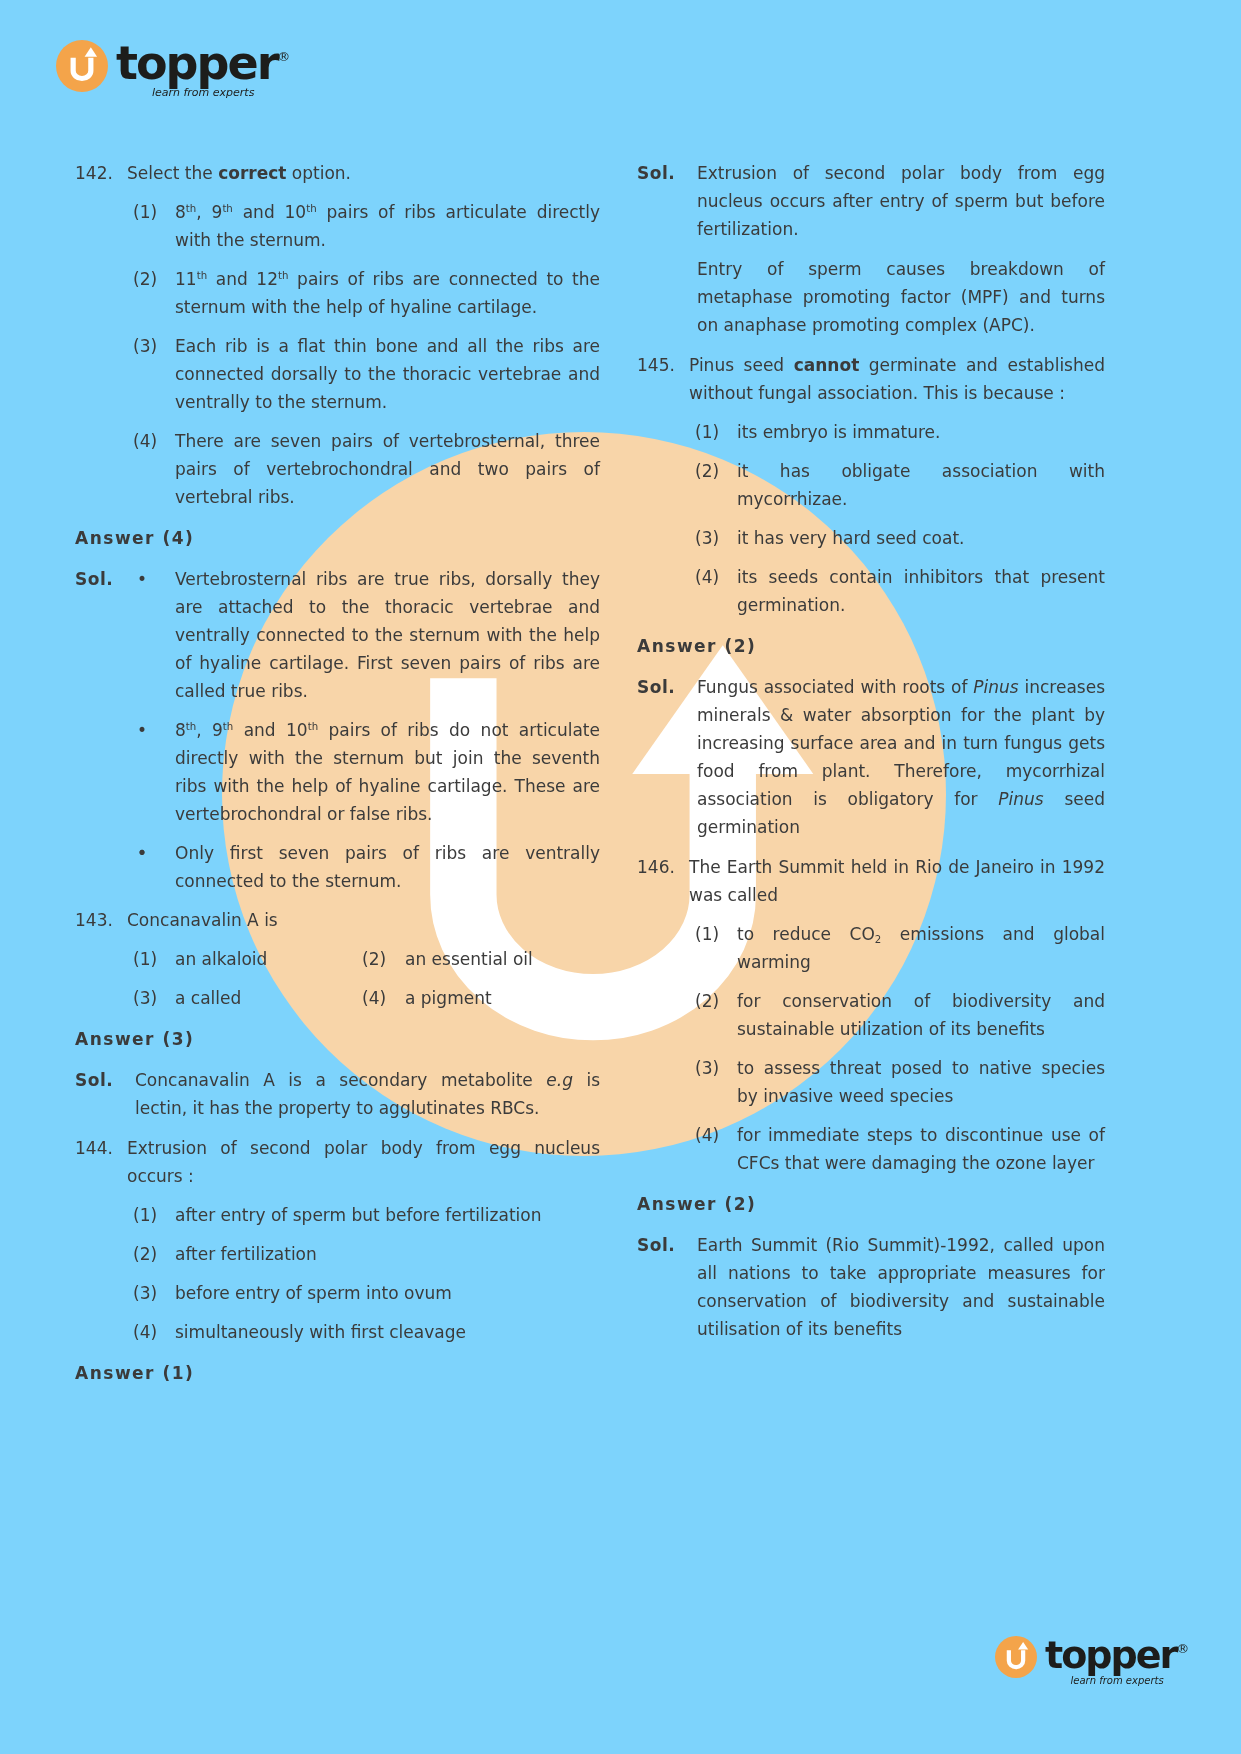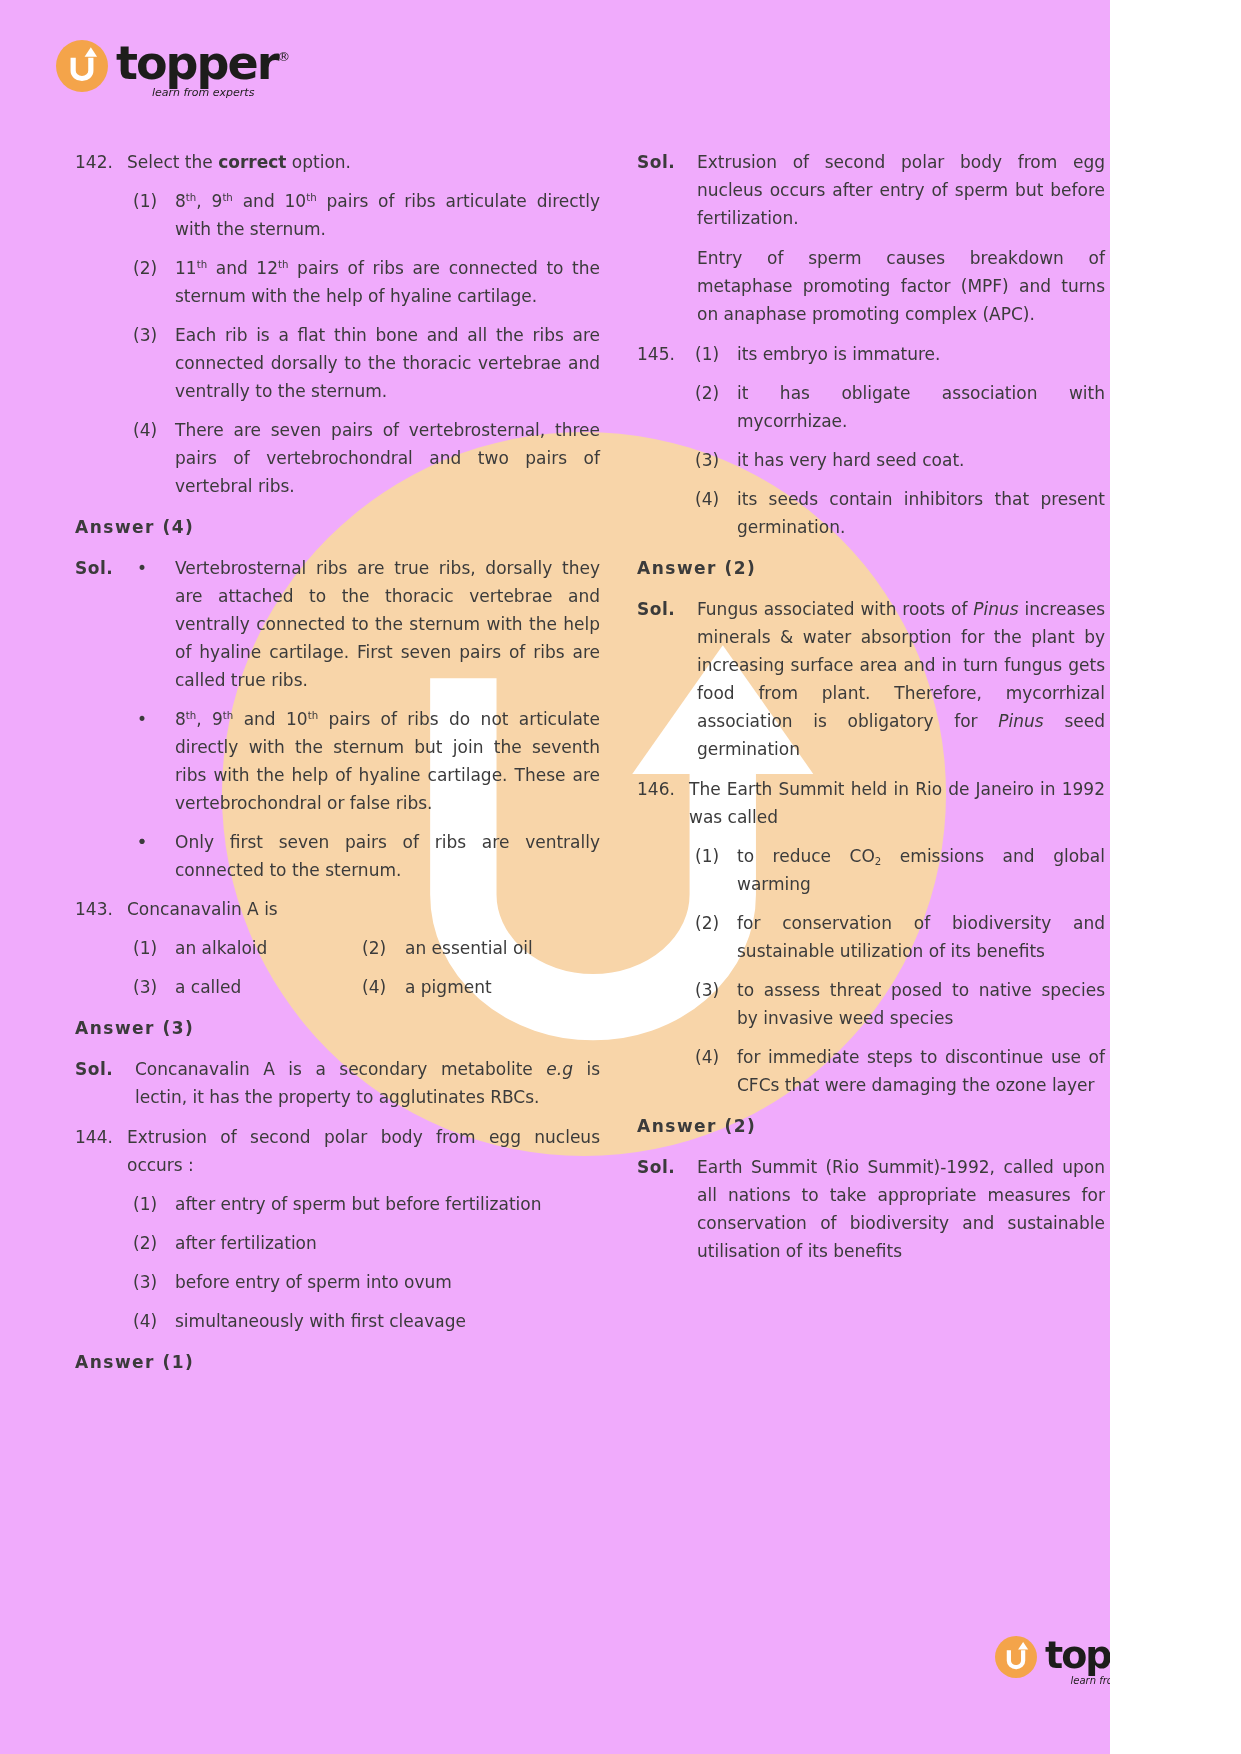--- a/index.html
+++ b/index.html
@@ -1,22 +1,22 @@
 <!DOCTYPE html>
 <html><head>
 <meta charset="utf-8">
 <style>
   * { box-sizing: border-box; margin: 0; padding: 0; }
   html, body { background: #ffffff; }
   body { width: 1241px; }
   .page {
     position: relative;
-    width: 1110px;
+    width: 1241px;
     height: 1754px;
-    background: #f0abfc;
+    background: #7dd3fc;
     overflow: hidden;
     font-family: "DejaVu Sans", "Liberation Sans", sans-serif;
     font-size: 17px;
     line-height: 28px;
     color: #3b3b3b;
   }
 
   
   .brand { position: absolute; display: flex; align-items: flex-start; }
   .brand-top { left: 56px; top: 40px; }
@@ -30,21 +30,21 @@
   }
   .brand-bottom .brand-name { font-size: 38px; line-height: 38px; }
   .brand-reg { font-size: 13px; font-weight: 400; vertical-align: top; letter-spacing: 0; position: relative; top: -6px; }
   .brand-tag { font-style: italic; font-size: 11px; line-height: 12px; color: #1d1d1b; text-align: center; margin-top: 1px; }
   .brand-bottom .brand-tag { font-size: 10px; }
 
   
   .wm { position: absolute; left: 222px; top: 432px; width: 724px; height: 724px; z-index: 0; }
 
   
-  .col { position: absolute; top: 148px; text-align: justify; z-index: 1; }
+  .col { position: absolute; top: 159px; text-align: justify; z-index: 1; }
   .col-left { left: 75px; width: 525px; }
   .col-right { left: 637px; width: 468px; }
 
   
   .q { margin-bottom: 3px; }
   .qhead { position: relative; padding-left: 52px; margin-bottom: 11px; }
   .qnum { position: absolute; left: 0; top: 0; }
   .opt { position: relative; padding-left: 100px; margin-bottom: 11px; }
   .opt .om { position: absolute; left: 58px; top: 0; }
   .optrow { display: flex; margin-bottom: 11px; }
@@ -200,20 +200,21 @@
 
     <div class="sol">
       <span class="sol-label">Sol.</span>
       <p>Extrusion of second polar body from egg nucleus occurs after entry of sperm but before fertilization.</p>
       <p>Entry of sperm causes breakdown of metaphase promoting factor (MPF) and turns on anaphase promoting complex (APC).</p>
     </div>
 
     <div class="q">
       <div class="qhead">
         <span class="qnum">145.</span>
+        <span class="qtext">Pinus seed <b>cannot</b> germinate and established without fungal association. This is because :</span>
       </div>
       <div class="opt">
         <span class="om">(1)</span>
         <span class="ot">its embryo is immature.</span>
       </div>
       <div class="opt">
         <span class="om">(2)</span>
         <span class="ot">it has obligate association with mycorrhizae.</span>
       </div>
       <div class="opt">

